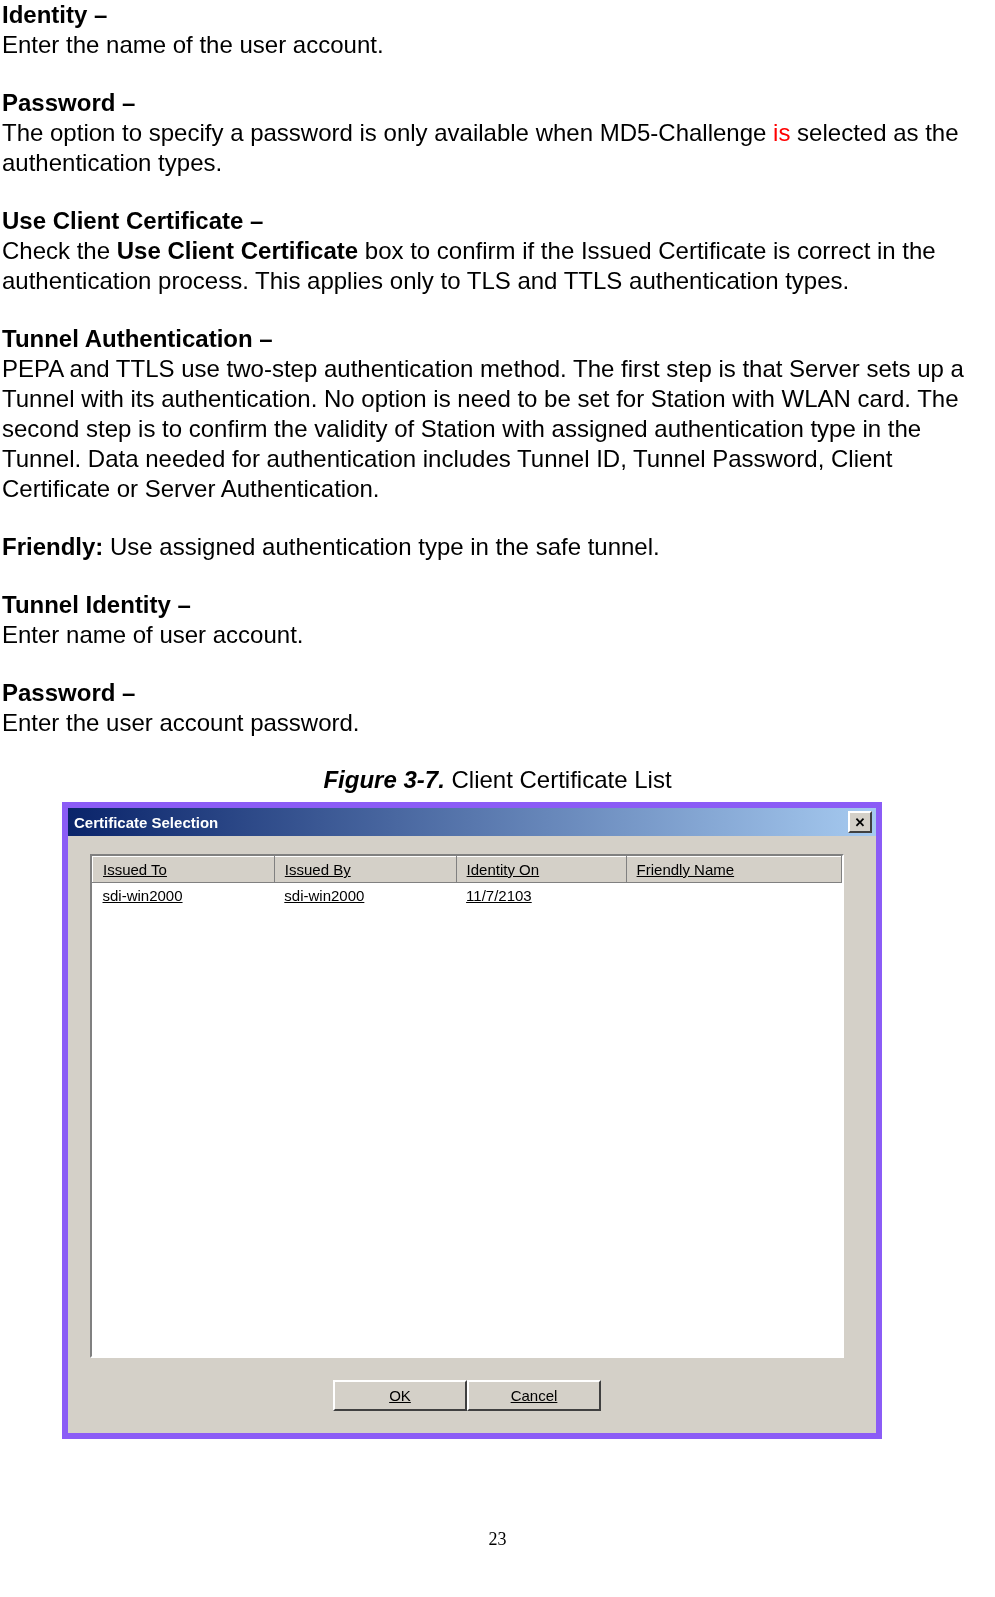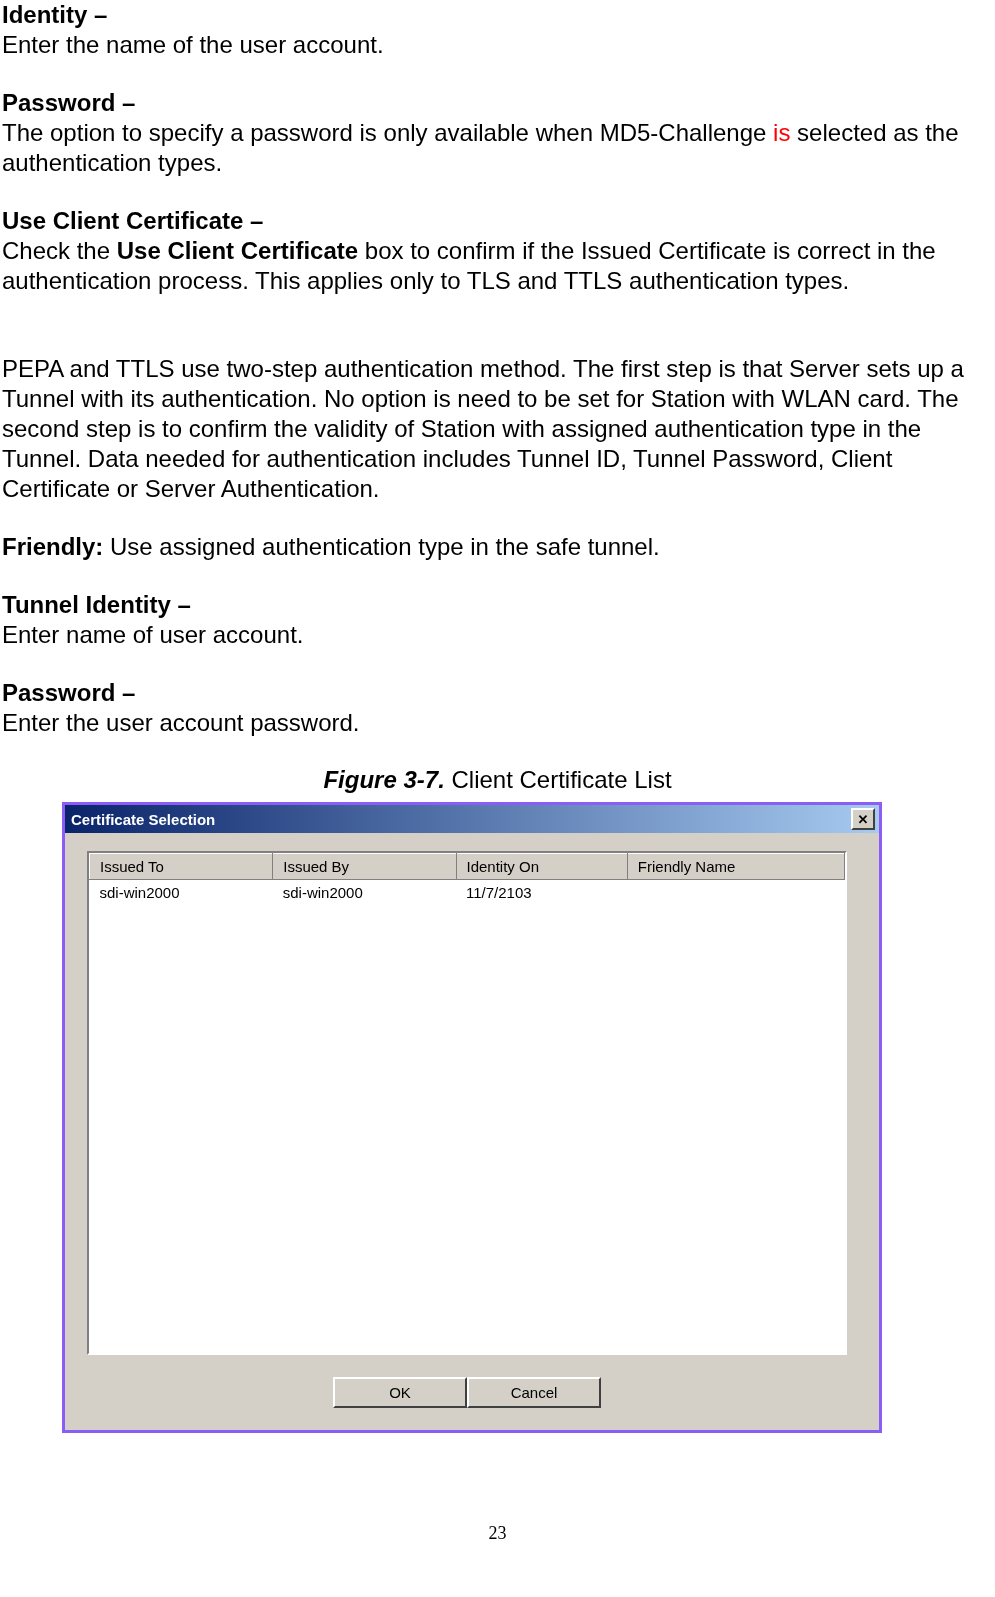--- a/index.html
+++ b/index.html
@@ -33,21 +33,21 @@
     }
     .figure-caption .fig-num {
       font-style: italic;
       font-weight: bold;
     }
     .dialog-container {
       margin-left: 60px;
       width: 820px;
     }
     .dialog {
-      border: 3px solid #8b5cf6;
+      border: 6px solid #8b5cf6;
       background: #d4d0c8;
       font-family: Tahoma, Arial, sans-serif;
       font-size: 15px;
     }
     .titlebar {
       background: linear-gradient(to right, #0a246a, #a6caf0);
       color: #fff;
       display: flex;
       align-items: center;
       justify-content: space-between;
@@ -68,20 +68,21 @@
       justify-content: center;
       color: #000;
       font-weight: bold;
       font-family: Arial, sans-serif;
       font-size: 13px;
       line-height: 1;
       cursor: pointer;
     }
     .dialog-body {
       padding: 18px 32px 22px 22px;
+      text-decoration: underline;
     }
     .listview {
       background: #fff;
       border-top: 2px solid #808080;
       border-left: 2px solid #808080;
       border-right: 2px solid #fff;
       border-bottom: 2px solid #fff;
       height: 500px;
       overflow: hidden;
     }
@@ -143,21 +144,21 @@
     <span class="heading">Password –</span><br>
     <span>The option to specify a password is only available when MD5-Challenge </span><span class="red">is</span><span> selected as the authentication types.</span>
   </div>
 
   <div class="section">
     <span class="heading">Use Client Certificate –</span><br>
     <span>Check the </span><span class="inline-bold">Use Client Certificate</span><span> box to confirm if the Issued Certificate is correct in the authentication process. This applies only to TLS and TTLS authentication types.</span>
   </div>
 
   <div class="section">
-    <br>
+    <span class="heading">Tunnel Authentication –</span><br>
     <span>PEPA and TTLS use two-step authentication method. The first step is that Server sets up a Tunnel with its authentication. No option is need to be set for Station with WLAN card. The second step is to confirm the validity of Station with assigned authentication type in the Tunnel. Data needed for authentication includes Tunnel ID, Tunnel Password, Client Certificate or Server Authentication.</span>
   </div>
 
   <div class="section">
     <span class="heading">Friendly:</span><span> Use assigned authentication type in the safe tunnel.</span>
   </div>
 
   <div class="section">
     <span class="heading">Tunnel Identity –</span><br>
     <span>Enter name of user account.</span>

